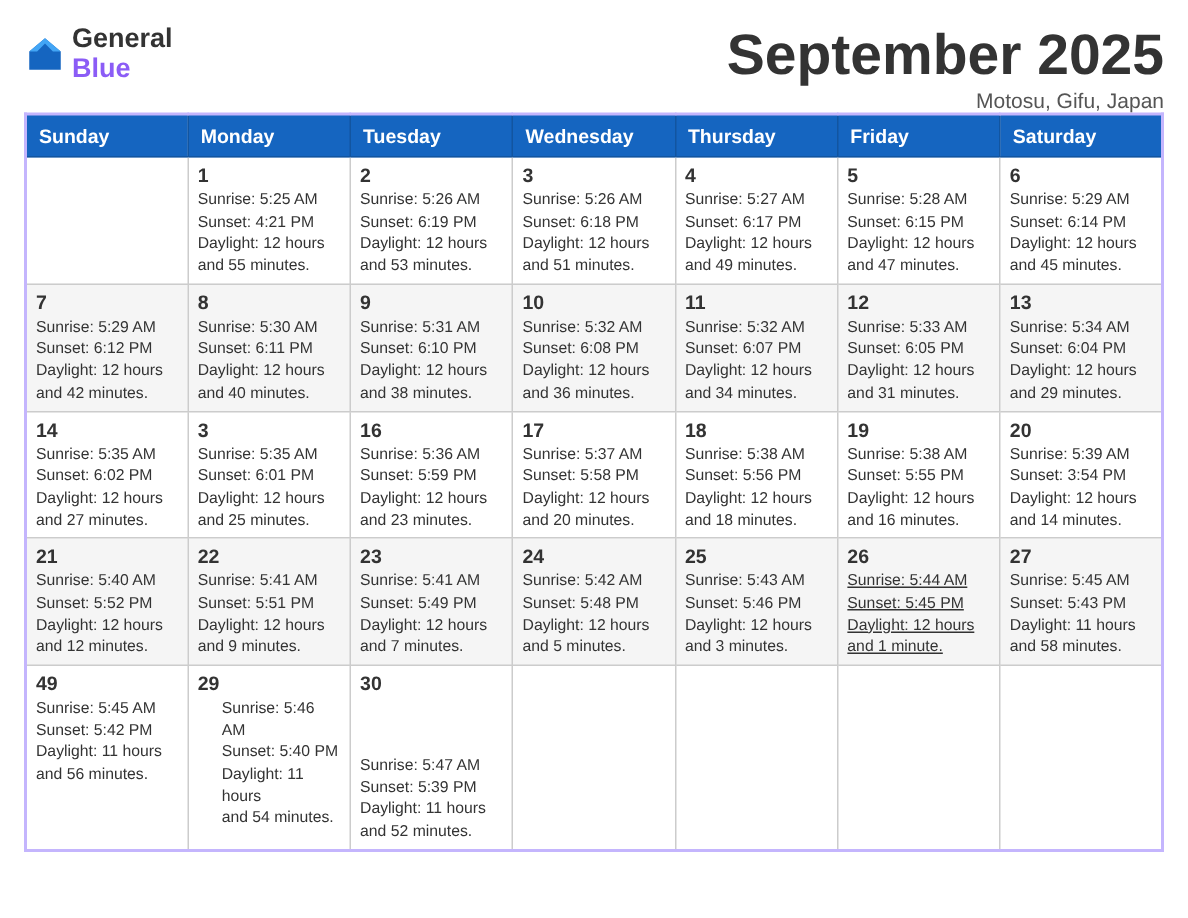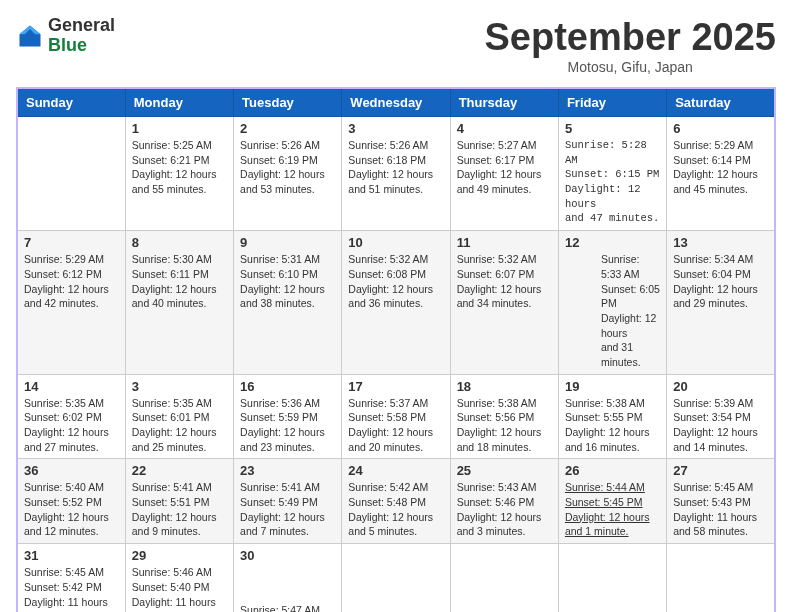--- a/index.html
+++ b/index.html
@@ -7,50 +7,48 @@
       font-family: Arial, sans-serif;
       background: #fff;
       width: 792px;
       min-height: 612px;
       padding: 16px;
     }
     .header {
       display: flex;
       justify-content: space-between;
       align-items: flex-start;
-      margin-bottom: 12px;
     }
     .logo {
       display: flex;
       align-items: center;
       gap: 4px;
     }
     .logo-text {
       font-size: 18px;
       font-weight: bold;
       line-height: 1.1;
     }
     .logo-general { color: #333; }
-    .logo-blue { color: #15803d; }
+    .logo-blue { color: #8b5cf6; }
     .logo-icon {
       width: 28px;
       height: 28px;
     }
     .title-block {
       text-align: right;
     }
     .month-title {
       font-size: 38px;
       font-weight: bold;
       color: #333;
     }
     .location {
       font-size: 14px;
       color: #555;
-      text-align: center;
     }
     .calendar {
       width: 100%;
       border-collapse: collapse;
       border: 2px solid #c4b5fd;
     }
     .calendar th {
       background-color: #1565c0;
       color: #fff;
       text-align: left;
@@ -119,21 +117,21 @@
         <th>Friday</th>
         <th>Saturday</th>
       </tr>
   </thead>
   <tbody id="calendar-body">
   <tr class="row-white">
         <td class="empty-cell"></td>
         <td>
           <div class="day-number">1</div>
           <div class="day-info" style="white-space: pre-line;">Sunrise: 5:25 AM
-Sunset: 6:21 PM
+Sunset: 4:21 PM
 Daylight: 12 hours
 and 55 minutes.</div>
         </td>
         <td>
           <div class="day-number">2</div>
           <div class="day-info" style="white-space: pre-line;">Sunrise: 5:26 AM
 Sunset: 6:19 PM
 Daylight: 12 hours
 and 53 minutes.</div>
         </td>
@@ -146,21 +144,21 @@
         </td>
         <td>
           <div class="day-number">4</div>
           <div class="day-info" style="white-space: pre-line;">Sunrise: 5:27 AM
 Sunset: 6:17 PM
 Daylight: 12 hours
 and 49 minutes.</div>
         </td>
         <td>
           <div class="day-number">5</div>
-          <div class="day-info" style="white-space: pre-line; font-family: Liberation Mono, monospace;">Sunrise: 5:28 AM
+          <div class="day-info" style="white-space: pre-line;">Sunrise: 5:28 AM
 Sunset: 6:15 PM
 Daylight: 12 hours
 and 47 minutes.</div>
         </td>
         <td>
           <div class="day-number">6</div>
           <div class="day-info" style="white-space: pre-line;">Sunrise: 5:29 AM
 Sunset: 6:14 PM
 Daylight: 12 hours
 and 45 minutes.</div>
@@ -197,21 +195,21 @@
         </td>
         <td>
           <div class="day-number">11</div>
           <div class="day-info" style="white-space: pre-line;">Sunrise: 5:32 AM
 Sunset: 6:07 PM
 Daylight: 12 hours
 and 34 minutes.</div>
         </td>
         <td>
           <div class="day-number">12</div>
-          <div class="day-info" style="white-space: pre-line; margin-left: 36px;">Sunrise: 5:33 AM
+          <div class="day-info" style="white-space: pre-line;">Sunrise: 5:33 AM
 Sunset: 6:05 PM
 Daylight: 12 hours
 and 31 minutes.</div>
         </td>
         <td>
           <div class="day-number">13</div>
           <div class="day-info" style="white-space: pre-line;">Sunrise: 5:34 AM
 Sunset: 6:04 PM
 Daylight: 12 hours
 and 29 minutes.</div>
@@ -263,21 +261,21 @@
         <td>
           <div class="day-number">20</div>
           <div class="day-info" style="white-space: pre-line;">Sunrise: 5:39 AM
 Sunset: 3:54 PM
 Daylight: 12 hours
 and 14 minutes.</div>
         </td>
       </tr>
       <tr class="row-shaded">
         <td>
-          <div class="day-number">36</div>
+          <div class="day-number">21</div>
           <div class="day-info" style="white-space: pre-line;">Sunrise: 5:40 AM
 Sunset: 5:52 PM
 Daylight: 12 hours
 and 12 minutes.</div>
         </td>
         <td>
           <div class="day-number">22</div>
           <div class="day-info" style="white-space: pre-line;">Sunrise: 5:41 AM
 Sunset: 5:51 PM
 Daylight: 12 hours
@@ -314,29 +312,29 @@
         <td>
           <div class="day-number">27</div>
           <div class="day-info" style="white-space: pre-line;">Sunrise: 5:45 AM
 Sunset: 5:43 PM
 Daylight: 11 hours
 and 58 minutes.</div>
         </td>
       </tr>
       <tr class="row-white">
         <td>
-          <div class="day-number">31</div>
+          <div class="day-number">49</div>
           <div class="day-info" style="white-space: pre-line;">Sunrise: 5:45 AM
 Sunset: 5:42 PM
 Daylight: 11 hours
 and 56 minutes.</div>
         </td>
         <td>
           <div class="day-number">29</div>
-          <div class="day-info" style="white-space: pre-line;">Sunrise: 5:46 AM
+          <div class="day-info" style="white-space: pre-line; margin-left: 16px;">Sunrise: 5:46 AM
 Sunset: 5:40 PM
 Daylight: 11 hours
 and 54 minutes.</div>
         </td>
         <td>
           <div class="day-number">30</div>
           <div class="day-info" style="white-space: pre-line; margin-top: 40px;">Sunrise: 5:47 AM
 Sunset: 5:39 PM
 Daylight: 11 hours
 and 52 minutes.</div>

